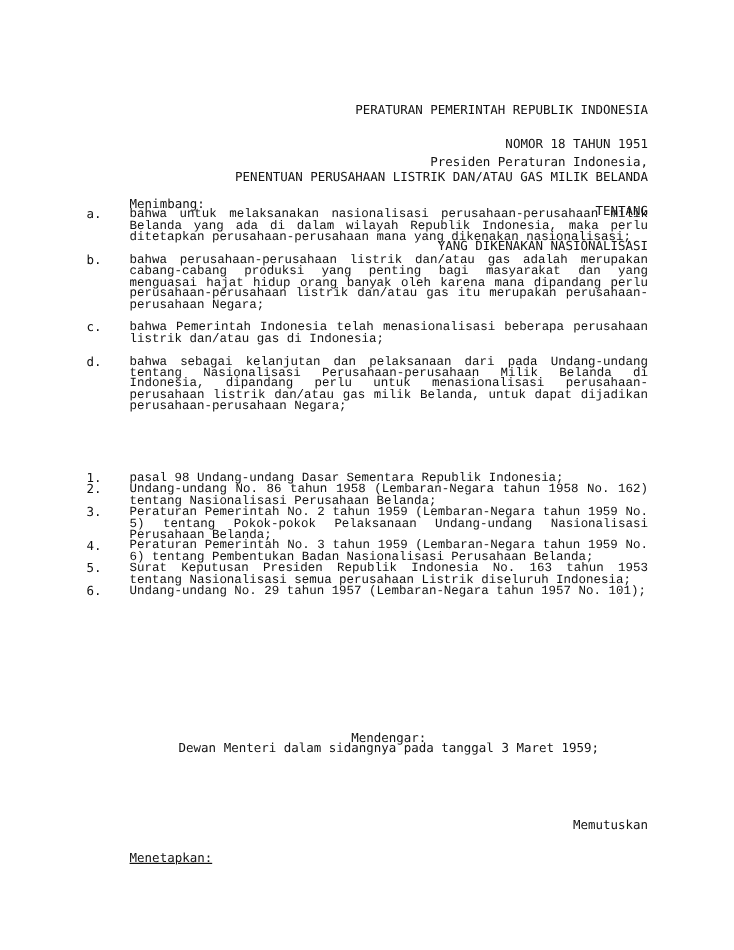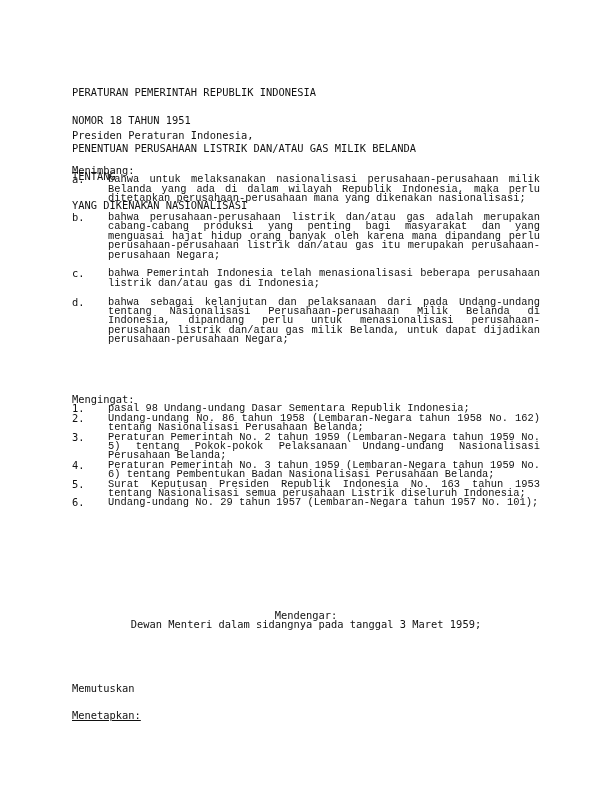--- a/index.html
+++ b/index.html
@@ -2,23 +2,23 @@
 <html><head>
 <meta charset="utf-8">
 <style>
   html, body { margin: 0; padding: 0; background: #ffffff; }
   body { width: 612px; height: 792px; position: relative; overflow: hidden; }
   .page {
     position: absolute; left: 0; top: 0; width: 612px; height: 792px;
     font-family: "DejaVu Sans Mono", "Liberation Mono", monospace;
     font-size: 10.4px; line-height: 9.4px; color: #111111;
   }
-  .center { position: absolute; left: 72px; width: 468px; text-align: left; white-space: pre; }
+  .center { position: absolute; left: 72px; width: 468px; text-align: right; white-space: pre; }
   .block { position: absolute; left: 72px; width: 468px; }
-  .label { white-space: pre; }
+  .label { white-space: pre; margin-left: 36px; }
   .item { position: relative; padding-left: 36px; }
   .item .marker { position: absolute; left: 0; top: 0; }
   .item .body { text-align: justify; text-align-last: left; font-family: Liberation Mono, monospace; }
   .gap { height: 9.4px; }
 </style>
 </head>
 <body>
 
 <div class="page">
 
@@ -49,21 +49,20 @@
       <div class="body">bahwa Pemerintah Indonesia telah menasionalisasi beberapa perusahaan listrik dan/atau gas di Indonesia;</div>
     </div>
     <div class="gap"></div>
     <div class="item">
       <span class="marker">d.</span>
       <div class="body">bahwa sebagai kelanjutan dan pelaksanaan dari pada Undang-undang tentang Nasionalisasi Perusahaan-perusahaan Milik Belanda di Indonesia, dipandang perlu untuk menasionalisasi perusahaan-perusahaan listrik dan/atau gas milik Belanda, untuk dapat dijadikan perusahaan-perusahaan Negara;</div>
     </div>
   </div>
 
   <div class="block" style="top:395px;">
-    <div class="label">Mengingat:</div>
     <div class="item">
       <span class="marker">1.</span>
       <div class="body">pasal 98 Undang-undang Dasar Sementara Republik Indonesia;</div>
     </div>
     <div class="item">
       <span class="marker">2.</span>
       <div class="body">Undang-undang No. 86 tahun 1958 (Lembaran-Negara tahun 1958 No. 162) tentang Nasionalisasi Perusahaan Belanda;</div>
     </div>
     <div class="item">
       <span class="marker">3.</span>

